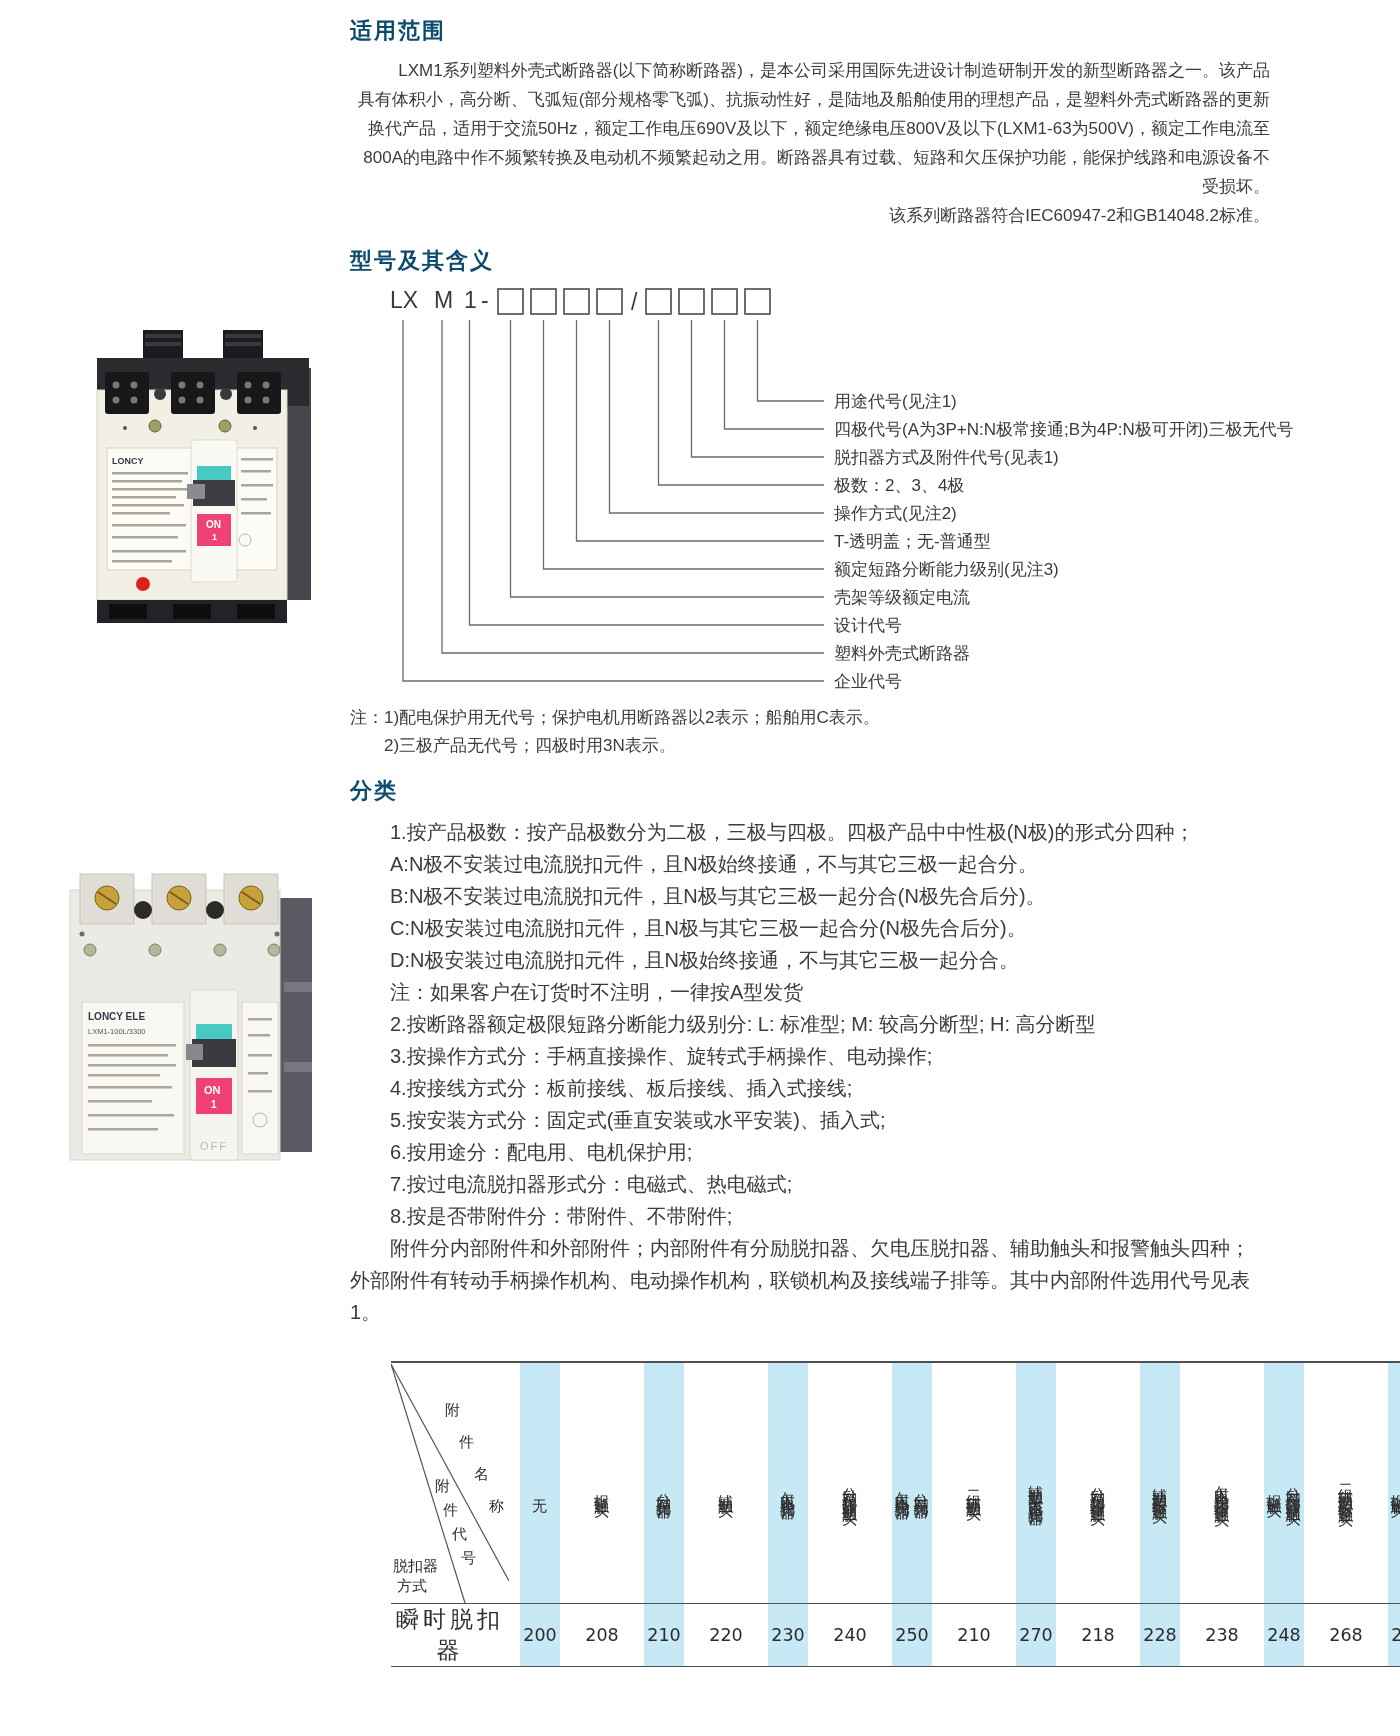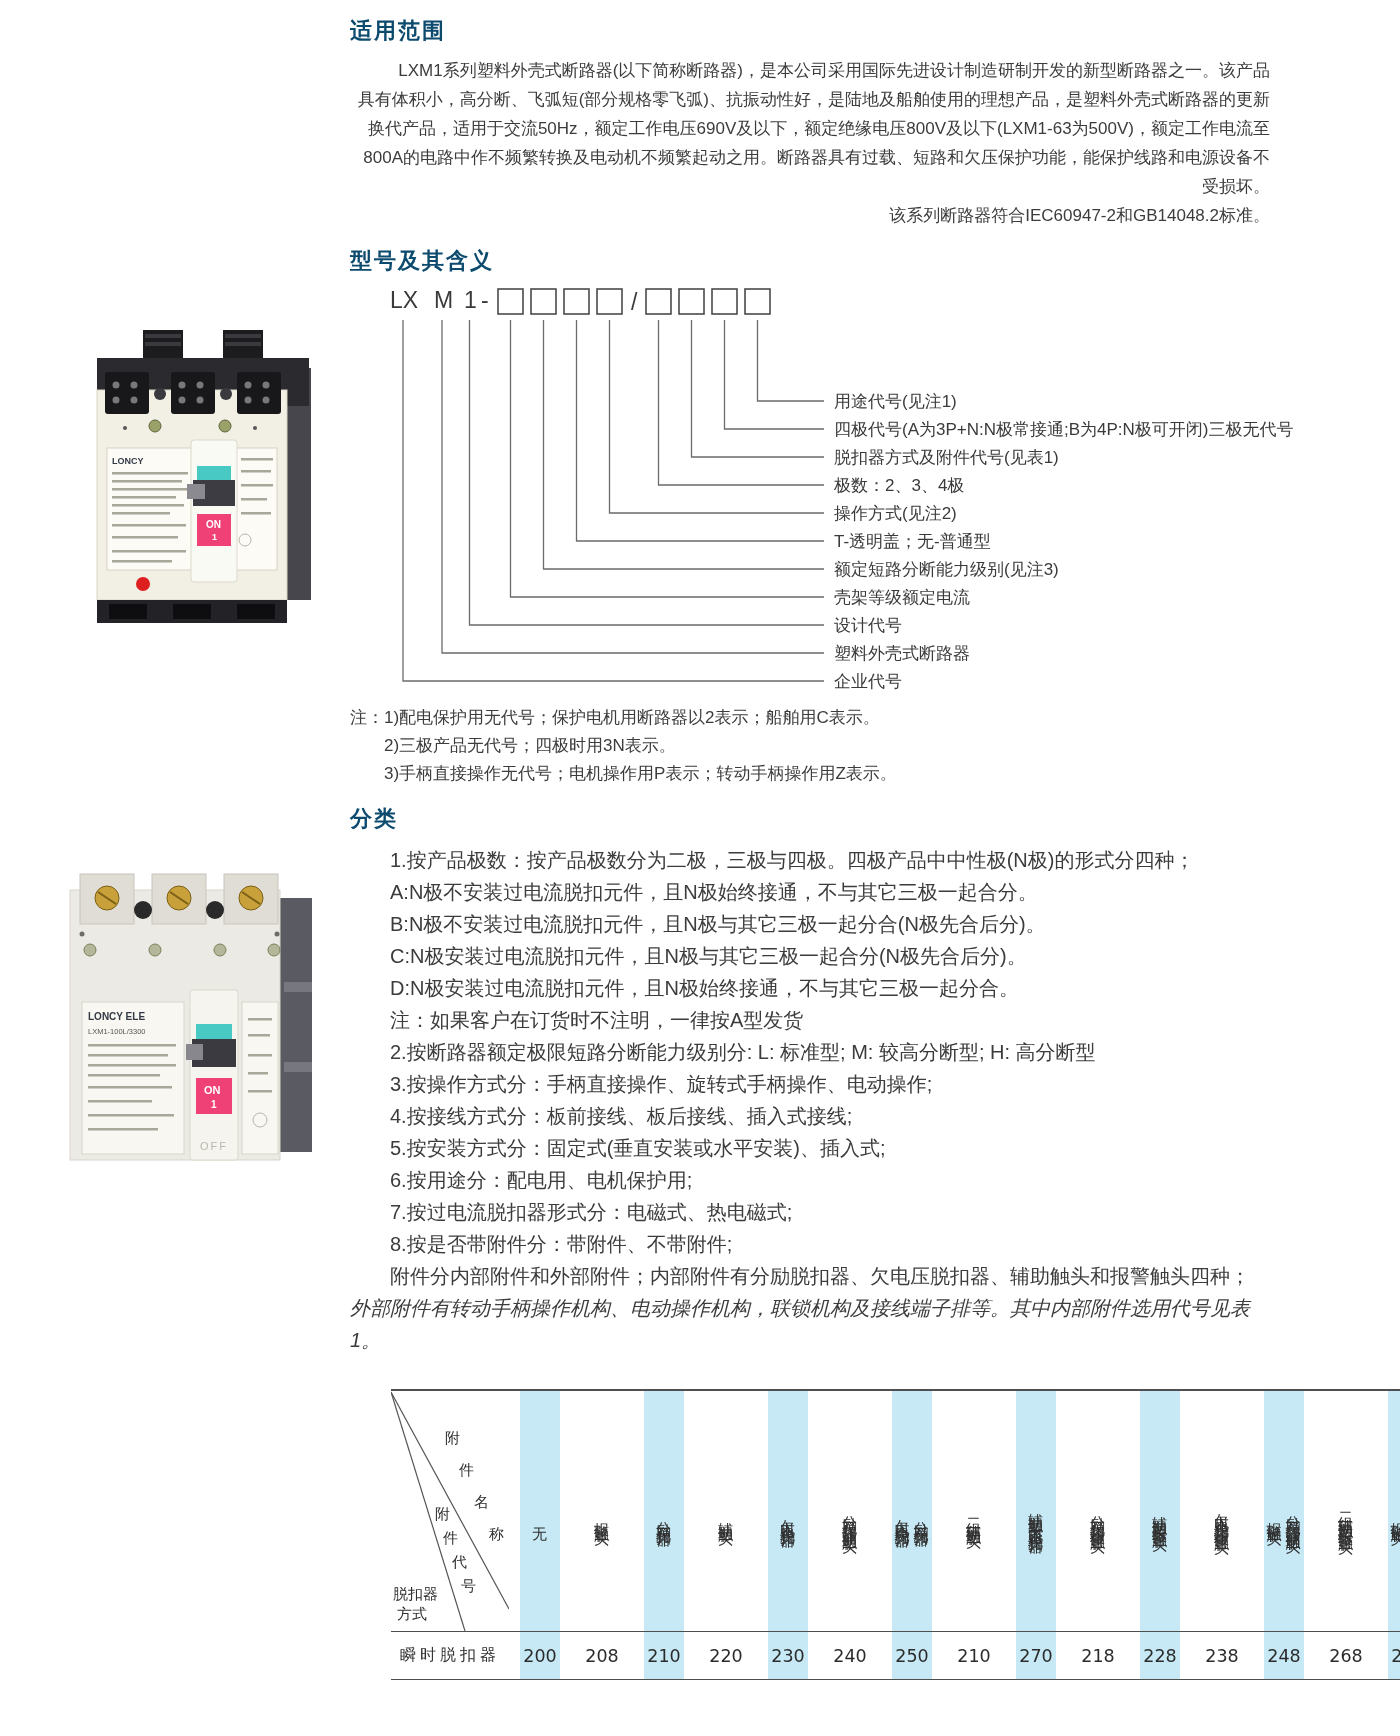--- a/index.html
+++ b/index.html
@@ -25,21 +25,21 @@
   .diagram .model-ch { font-size:23px; fill:#3a3a3a; }
   .diagram .lbl { font-size:17px; fill:#3a3a3a; }
   .diagram rect.box { fill:none; stroke:#4a4a4a; stroke-width:1.6; }
   .diagram polyline { fill:none; stroke:#6b6b6b; stroke-width:1.3; }
   
   .notes { margin-top:10px; font-size:17px; line-height:28px; display:flex; }
   .notes .note-label { white-space:nowrap; }
   
   .cls-list { margin-top:2px; font-size:20px; line-height:32px; }
   .cls-line.ind1 { padding-left:40px; }
-  .cls-line.ind0 { padding-left:0;font-style:italic; }
+  .cls-line.ind0 { padding-left:0; }
   
   #table-wrap { width:1048px; margin-top:8px;margin-left:41px; }
   .table-tag { text-align:right; font-size:16px; color:#333; padding-right:4px; margin-bottom:4px; }
   table.acc {
     width:1048px; border-collapse:collapse; table-layout:fixed;
   }
   table.acc col.c0 { width:118px; }
   table.acc col.cn { width:62px; }
   table.acc th, table.acc td { padding:0; font-weight:normal; }
   tr.hdr th, tr.hdr td { border-top:2px solid #4f4f4f; border-bottom:1.6px solid #4f4f4f; height:240px; vertical-align:top; }
@@ -48,21 +48,21 @@
   .shade {
     background-image:linear-gradient(to right,
       rgba(0,0,0,0) 0 18%, #c7e9f5 18% 82%, rgba(0,0,0,0) 82%);
   }
   .vwrap { width:100%; height:100%; display:flex; justify-content:center; padding-top:10px; }
   .vtext {
     writing-mode:vertical-rl; text-orientation:upright;
     font-size:15px; letter-spacing:3px; line-height:19px;
     color:#2f2f2f; white-space:pre-line;
   }
-  .row-label { text-align:center; font-size:16px; letter-spacing:4px; color:#2f2f2f; }
+  .row-label { text-align:center; font-size:23px; letter-spacing:4px; color:#2f2f2f; }
   .num { text-align:center; font-size:17.5px; color:#2b2b2b; font-family:"DejaVu Sans",sans-serif; }
   .corner-svg { display:block; }
   .corner-svg line { stroke:#555; stroke-width:1.2; }
   .corner-svg text { font-size:15px; fill:#2f2f2f; }
 </style>
 </head>
 <body>
 
 <div id="page">
 
@@ -239,21 +239,20 @@
       <text class="lbl" x="446" y="345">设计代号</text>
       <text class="lbl" x="446" y="373">塑料外壳式断路器</text>
       <text class="lbl" x="446" y="401">企业代号</text>
     </svg>
 
     <div class="notes">
       <div class="note-label">注：</div>
       <div>
         <div>1)配电保护用无代号；保护电机用断路器以2表示；船舶用C表示。</div>
         <div>2)三极产品无代号；四极时用3N表示。</div>
-        <div>3)手柄直接操作无代号；电机操作用P表示；转动手柄操作用Z表示。</div>
       </div>
     </div>
 
     <div class="sec-heading">分类</div>
 
     <div class="cls-list">
       <div class="cls-line ind1">1.按产品极数：按产品极数分为二极，三极与四极。四极产品中中性极(N极)的形式分四种；</div>
       <div class="cls-line ind1">A:N极不安装过电流脱扣元件，且N极始终接通，不与其它三极一起合分。</div>
       <div class="cls-line ind1">B:N极不安装过电流脱扣元件，且N极与其它三极一起分合(N极先合后分)。</div>
       <div class="cls-line ind1">C:N极安装过电流脱扣元件，且N极与其它三极一起合分(N极先合后分)。</div>

